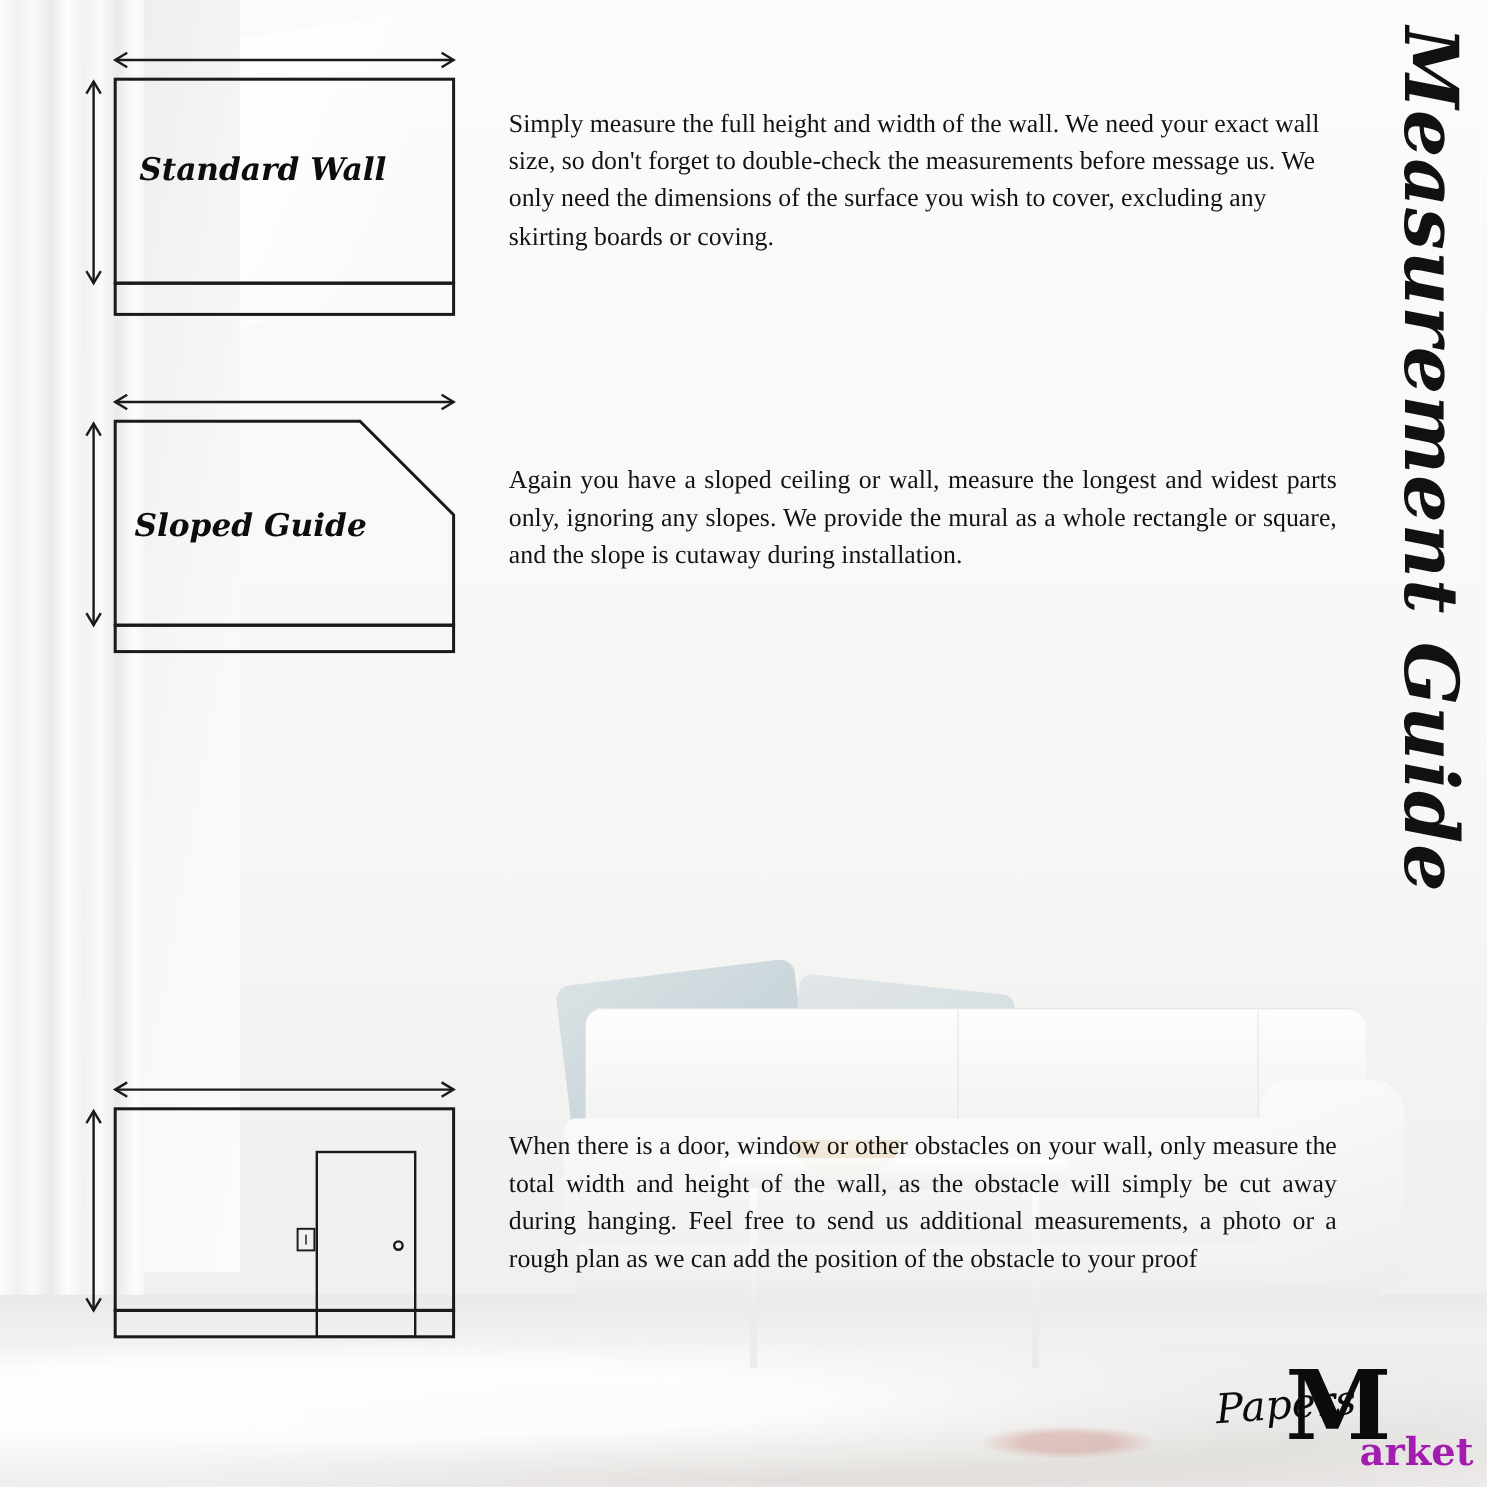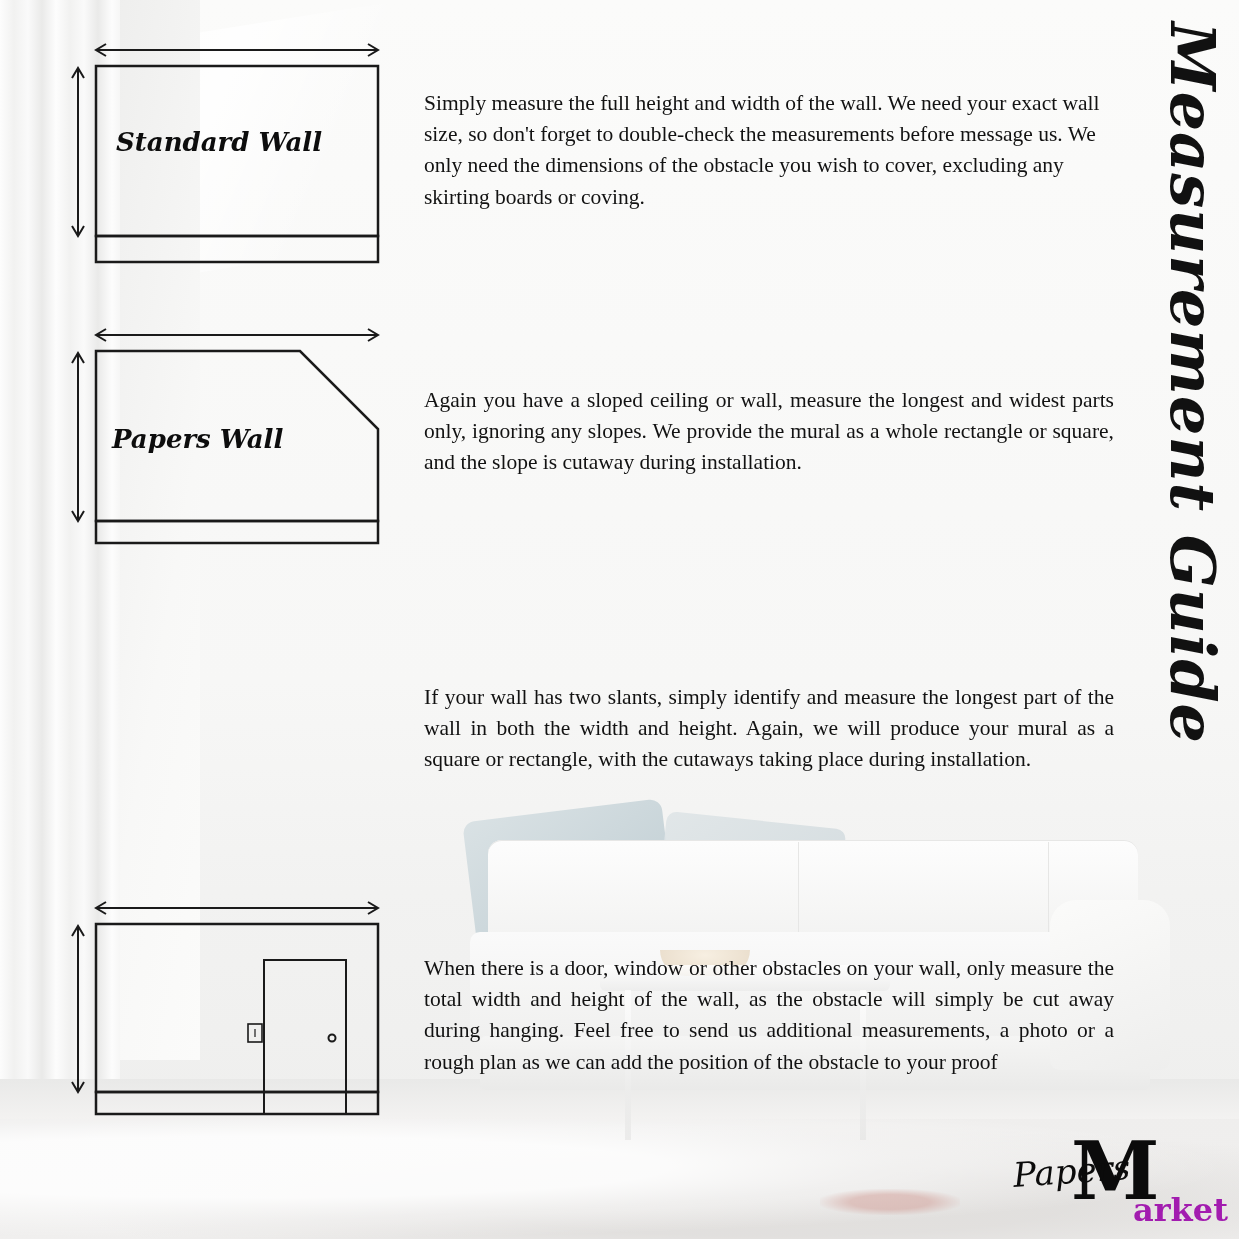--- a/index.html
+++ b/index.html
@@ -264,43 +264,42 @@
         <polyline points="4,38 10,28 16,38" fill="none" stroke="#1a1a1a" stroke-width="2"></polyline>
         <polyline points="4,186 10,196 16,186" fill="none" stroke="#1a1a1a" stroke-width="2"></polyline>
 
         <rect x="28" y="26" width="282" height="170" fill="none" stroke="#1a1a1a" stroke-width="2.5"></rect>
 
         <rect x="28" y="196" width="282" height="26" fill="none" stroke="#1a1a1a" stroke-width="2.5"></rect>
       </svg>
       <div class="shape-label" style="left:48px; top:88px">Standard Wall</div>
     </div>
     <div class="copy nojust" style="top:48px">Simply measure the full height and width of the wall. We need your exact wall size, so don't forget to double-check the measurements before
-message us. We only need the dimensions of the obstacle you wish to cover, excluding any skirting boards or coving.</div>
+message us. We only need the dimensions of the surface you wish to cover, excluding any skirting boards or coving.</div>
   </div>
 
   <div class="row" style="top:325px;height:250px">
     <div class="diagram" style="top:0">
       <svg width="340" height="240" viewBox="0 0 340 240">
         <line x1="28" y1="10" x2="310" y2="10" stroke="#1a1a1a" stroke-width="2"></line>
         <polyline points="38,4 28,10 38,16" fill="none" stroke="#1a1a1a" stroke-width="2"></polyline>
         <polyline points="300,4 310,10 300,16" fill="none" stroke="#1a1a1a" stroke-width="2"></polyline>
         <line x1="10" y1="28" x2="10" y2="196" stroke="#1a1a1a" stroke-width="2"></line>
         <polyline points="4,38 10,28 16,38" fill="none" stroke="#1a1a1a" stroke-width="2"></polyline>
         <polyline points="4,186 10,196 16,186" fill="none" stroke="#1a1a1a" stroke-width="2"></polyline>
 
         <polygon points="28,26 232,26 310,104 310,196 28,196" fill="none" stroke="#1a1a1a" stroke-width="2.5"></polygon>
         <rect x="28" y="196" width="282" height="22" fill="none" stroke="#1a1a1a" stroke-width="2.5"></rect>
       </svg>
-      <div class="shape-label" style="left:44px; top:100px">Papers Wall</div>
+      <div class="shape-label" style="left:44px; top:100px">Sloped Guide</div>
     </div>
     <div class="copy" style="top:60px">Again you have a sloped ceiling or wall, measure the longest and widest parts only, ignoring any slopes. We provide the mural as a whole rectangle or square, and the slope is cutaway during installation.</div>
   </div>
 
   <div class="row" style="top:620px;height:250px">
-    <div class="copy" style="top:62px">If your wall has two slants, simply identify and measure the longest part of the wall in both the width and height. Again, we will produce your mural as a square or rectangle, with the cutaways taking place during installation.</div>
   </div>
 
   <div class="row" style="top:898px;height:240px">
     <div class="diagram" style="top:0">
       <svg width="340" height="230" viewBox="0 0 340 230">
         <line x1="28" y1="10" x2="310" y2="10" stroke="#1a1a1a" stroke-width="2"></line>
         <polyline points="38,4 28,10 38,16" fill="none" stroke="#1a1a1a" stroke-width="2"></polyline>
         <polyline points="300,4 310,10 300,16" fill="none" stroke="#1a1a1a" stroke-width="2"></polyline>
         <line x1="10" y1="28" x2="10" y2="194" stroke="#1a1a1a" stroke-width="2"></line>
         <polyline points="4,38 10,28 16,38" fill="none" stroke="#1a1a1a" stroke-width="2"></polyline>
@@ -308,21 +307,21 @@
         <rect x="28" y="26" width="282" height="168" fill="none" stroke="#1a1a1a" stroke-width="2.5"></rect>
         <rect x="28" y="194" width="282" height="22" fill="none" stroke="#1a1a1a" stroke-width="2.5"></rect>
 
         <rect x="196" y="62" width="82" height="154" fill="none" stroke="#1a1a1a" stroke-width="2"></rect>
         <circle cx="264" cy="140" r="3.5" fill="none" stroke="#1a1a1a" stroke-width="2"></circle>
 
         <rect x="180" y="126" width="14" height="18" fill="none" stroke="#1a1a1a" stroke-width="1.6"></rect>
         <line x1="187" y1="131" x2="187" y2="139" stroke="#1a1a1a" stroke-width="1.2"></line>
       </svg>
     </div>
-    <div class="copy" style="top:55px">When there is a door, window or other obstacles on your wall, only measure the total width and height of the wall, as the obstacle will simply be cut away during hanging. Feel free to send us additional measurements, a photo or a rough plan as we can add the position of the obstacle to your proof</div>
+    <div class="copy" style="top:42px">When there is a door, window or other obstacles on your wall, only measure the total width and height of the wall, as the obstacle will simply be cut away during hanging. Feel free to send us additional measurements, a photo or a rough plan as we can add the position of the obstacle to your proof</div>
   </div>
 
   <div class="brand">
     <div class="brand-m">M</div>
     <div class="brand-papers">Papers</div>
     <div class="brand-market">arket</div>
   </div>
 
 </div>
 

